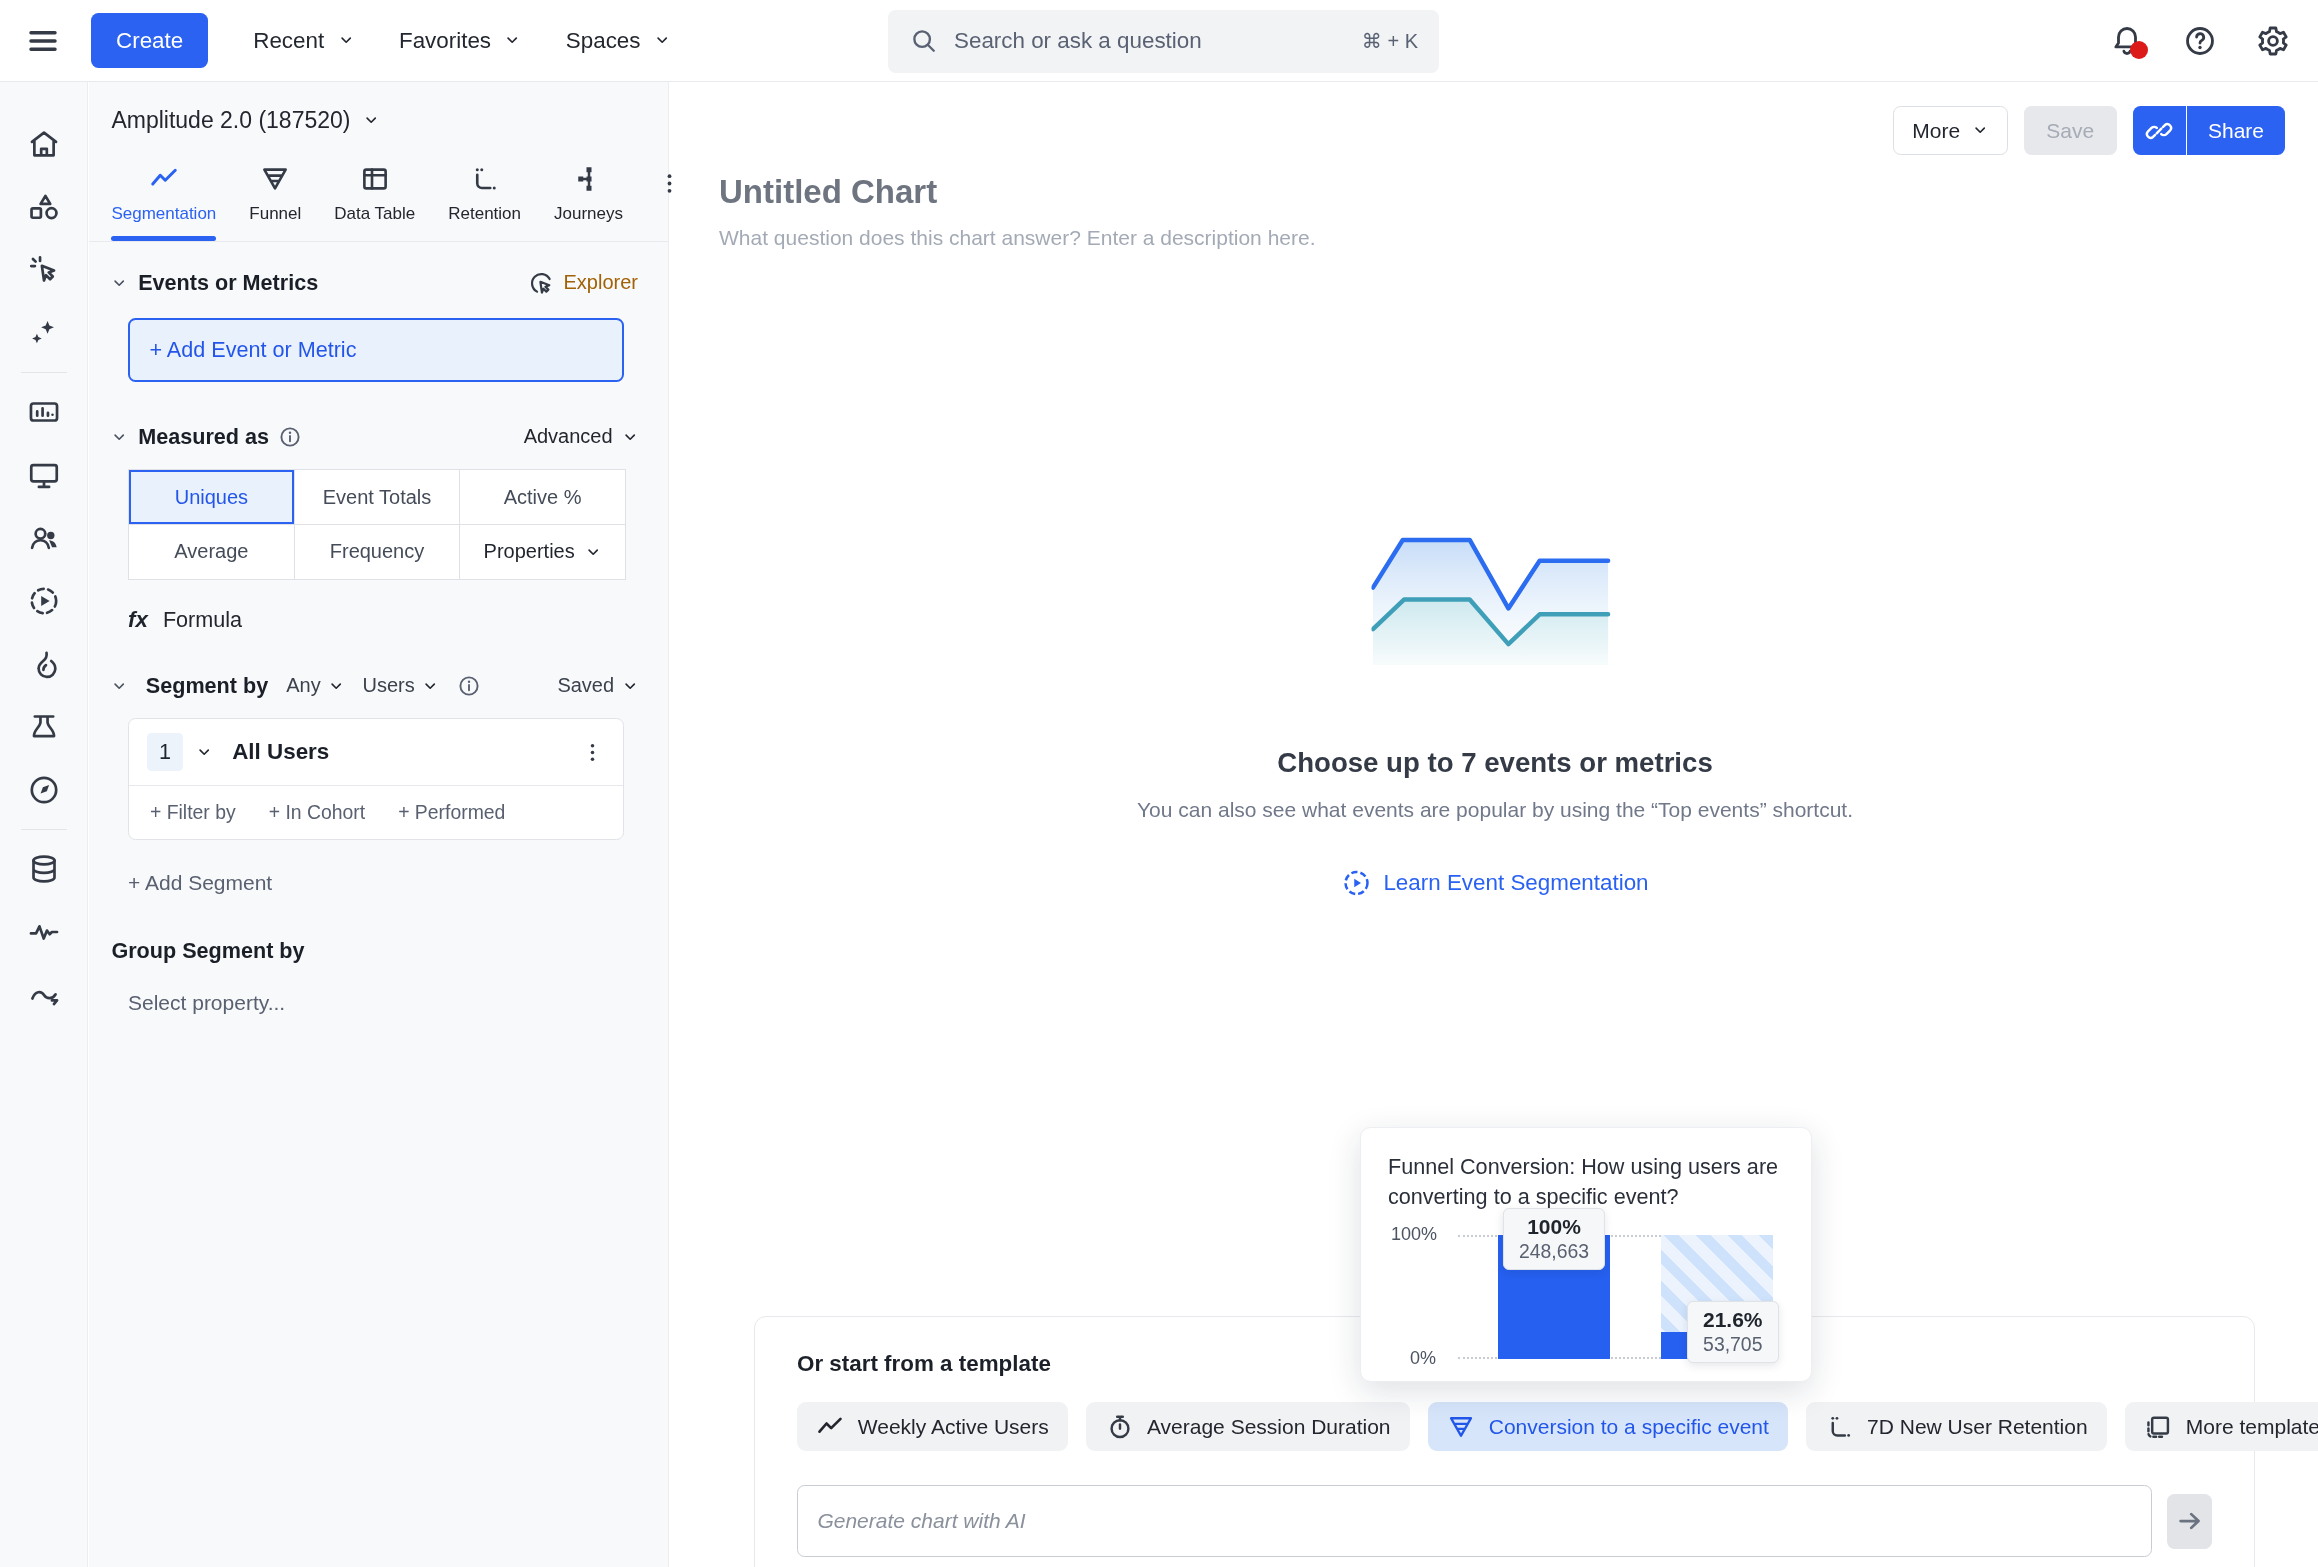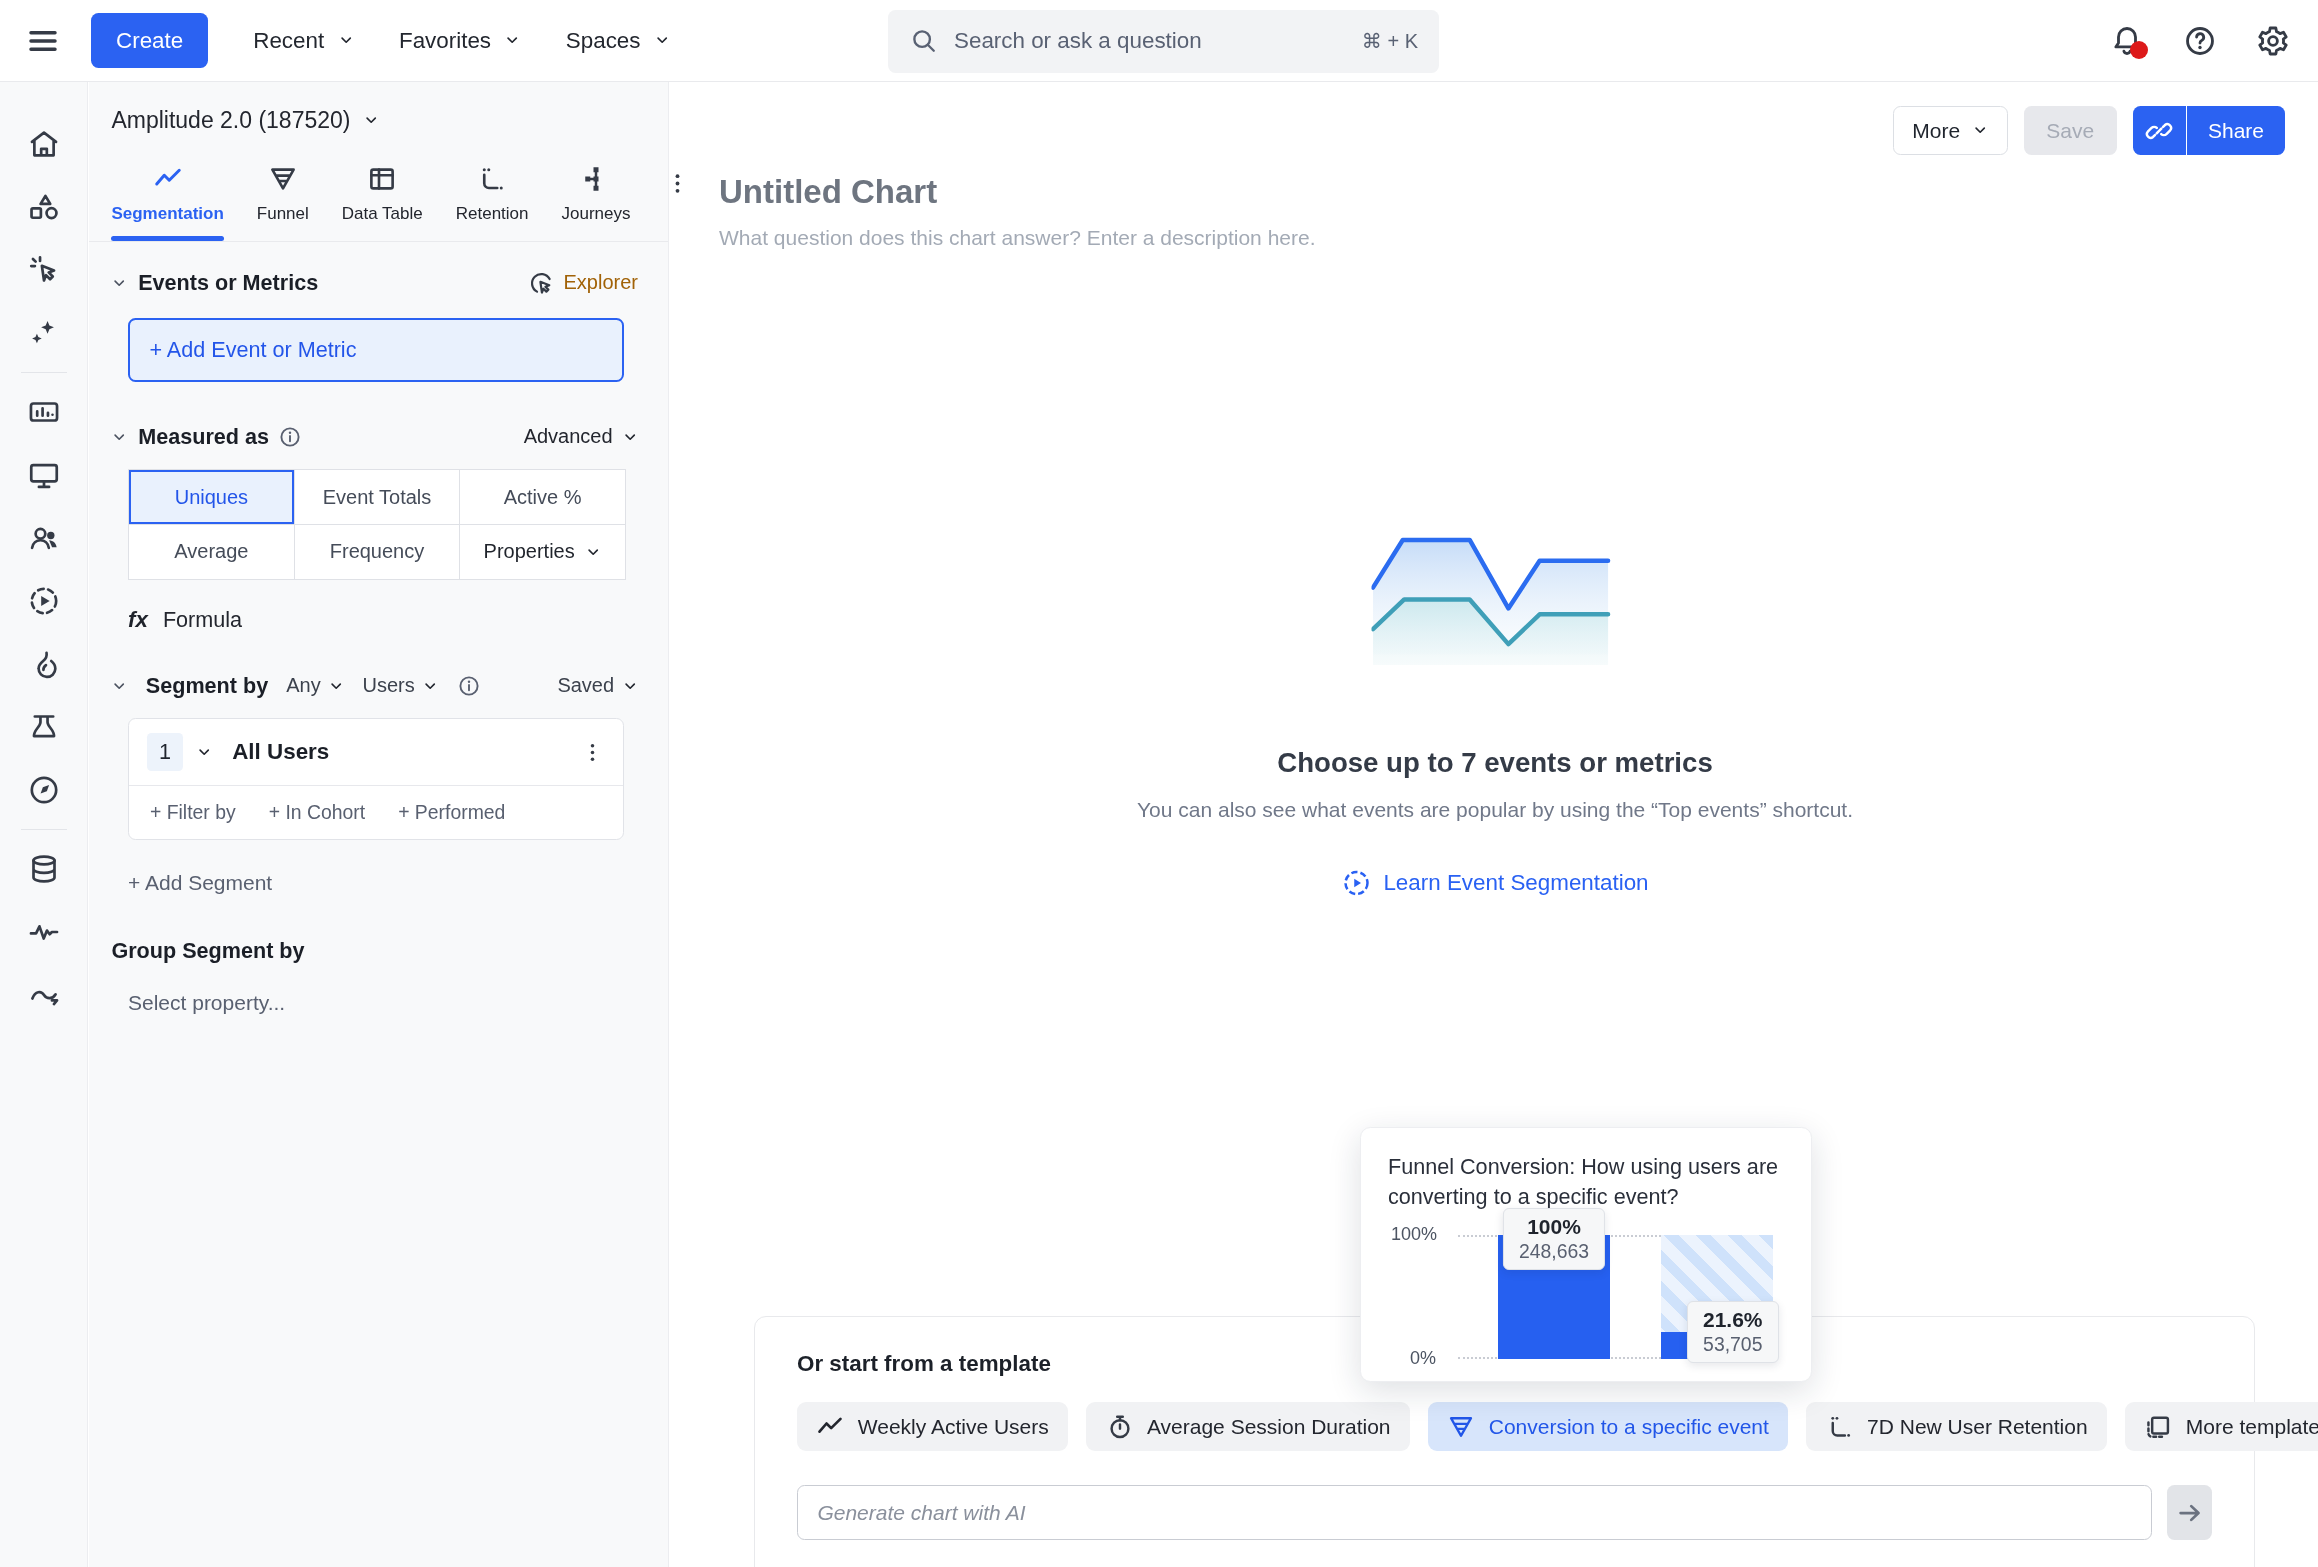--- a/index.html
+++ b/index.html
@@ -36,21 +36,21 @@
   .rail-item { width:63px; height:63px; display:flex; align-items:center; justify-content:center; cursor:pointer; border-radius:9px; }
   .rail-div { width:46px; height:0; border-top:1.5px solid #e3e5e9; margin:7.5px 0; }
 
   
   .panel { position:absolute; left:89px; top:82px; bottom:0; width:580px; background:#f8f9fa;
            border-right:1.5px solid #ecedf0; z-index:20; padding:25px 0 0 0; }
   .project-row { display:flex; align-items:center; gap:12px; font-size:23px; color:#23262e; padding-left:22.4px; cursor:pointer; }
   .tabs { display:flex; align-items:flex-start; gap:0; margin-top:30px; padding-left:22.4px; padding-right:19.4px; }
   .tab { display:flex; flex-direction:column; align-items:center; gap:10.4px; cursor:pointer; position:relative; padding-bottom:16.4px; margin-right:33px; }
   .tab .lbl { font-size:17px; color:#23262e; white-space:nowrap; }
-  .tab.active .lbl { color:#2b62f2;font-weight:bold; }
+  .tab.active .lbl { color:#2b62f2; }
   .tab.active::after { content:""; position:absolute; left:0; right:0; bottom:0; height:4.5px; background:#2b62f2; border-radius:3px; }
   .tab-kebab { margin-left:auto; padding-top:6px; cursor:pointer; }
   .panel-div { border-top:1.5px solid #e9eaed; }
   .sec-head { display:flex; align-items:center; margin-top:27px; padding-left:22.4px; padding-right:30px; }
   .sec-title { font-size:21.6px; font-weight:700; color:#1b1f27; margin-left:10.4px; }
   .sm-chev path { stroke:#4c5360; }
   .explorer { margin-left:auto; display:flex; align-items:center; gap:9px; font-size:20px; color:#a16207; cursor:pointer;justify-content:flex-end; }
   .add-event { margin:21px 30px 0 39px; height:64px; width:496px; background:#e9f1fd; border:2.2px solid #2b62f2;
                border-radius:7.5px; display:flex; align-items:center; padding-left:19.4px; font-size:21.6px; color:#2355e9; cursor:pointer; }
   .info-ic { margin-left:9px; }
@@ -119,21 +119,21 @@
 
   
   .template-card { position:absolute; left:754px; top:1316px; width:1501px; height:283px; background:#fff;
                    border:1.5px solid #e8e9ec; border-radius:12px; padding:34px 42px 0 42px; z-index:25; }
   .tpl-heading { font-size:22.4px; font-weight:700; color:#1c2129; }
   .pill-row { display:flex; align-items:center; gap:18px; margin-top:25px;text-align:right; }
   .pill { height:49px; border-radius:9px; background:#f1f2f4; padding:0 19.4px; display:flex; align-items:center; gap:13.4px;
           font-size:21px; color:#23262e; white-space:nowrap; cursor:pointer; }
   .pill.selected { background:#d7e5fb; color:#2256e8; }
   .ai-row { display:flex; align-items:center; gap:15px; margin-top:34px; }
-  .ai-input { flex:1; height:55px; border:1.5px solid #c9ccd3; border-radius:7.5px; padding:0 19.4px;
+  .ai-input { flex:1; height:72px; border:1.5px solid #c9ccd3; border-radius:7.5px; padding:0 19.4px;
               font-size:21px; font-style:italic; color:#3c424d; outline:none; font-family:inherit; background:#fff; }
   .ai-input::placeholder { color:#8a909c; font-style:italic; }
   .ai-submit { width:45px; height:55px; border:none; border-radius:7.5px; background:#e2e4e8;
                display:flex; align-items:center; justify-content:center; cursor:pointer; }
 </style>
 </head>
 <body>
 
 <div class="topbar">
   <div class="hamburger">

